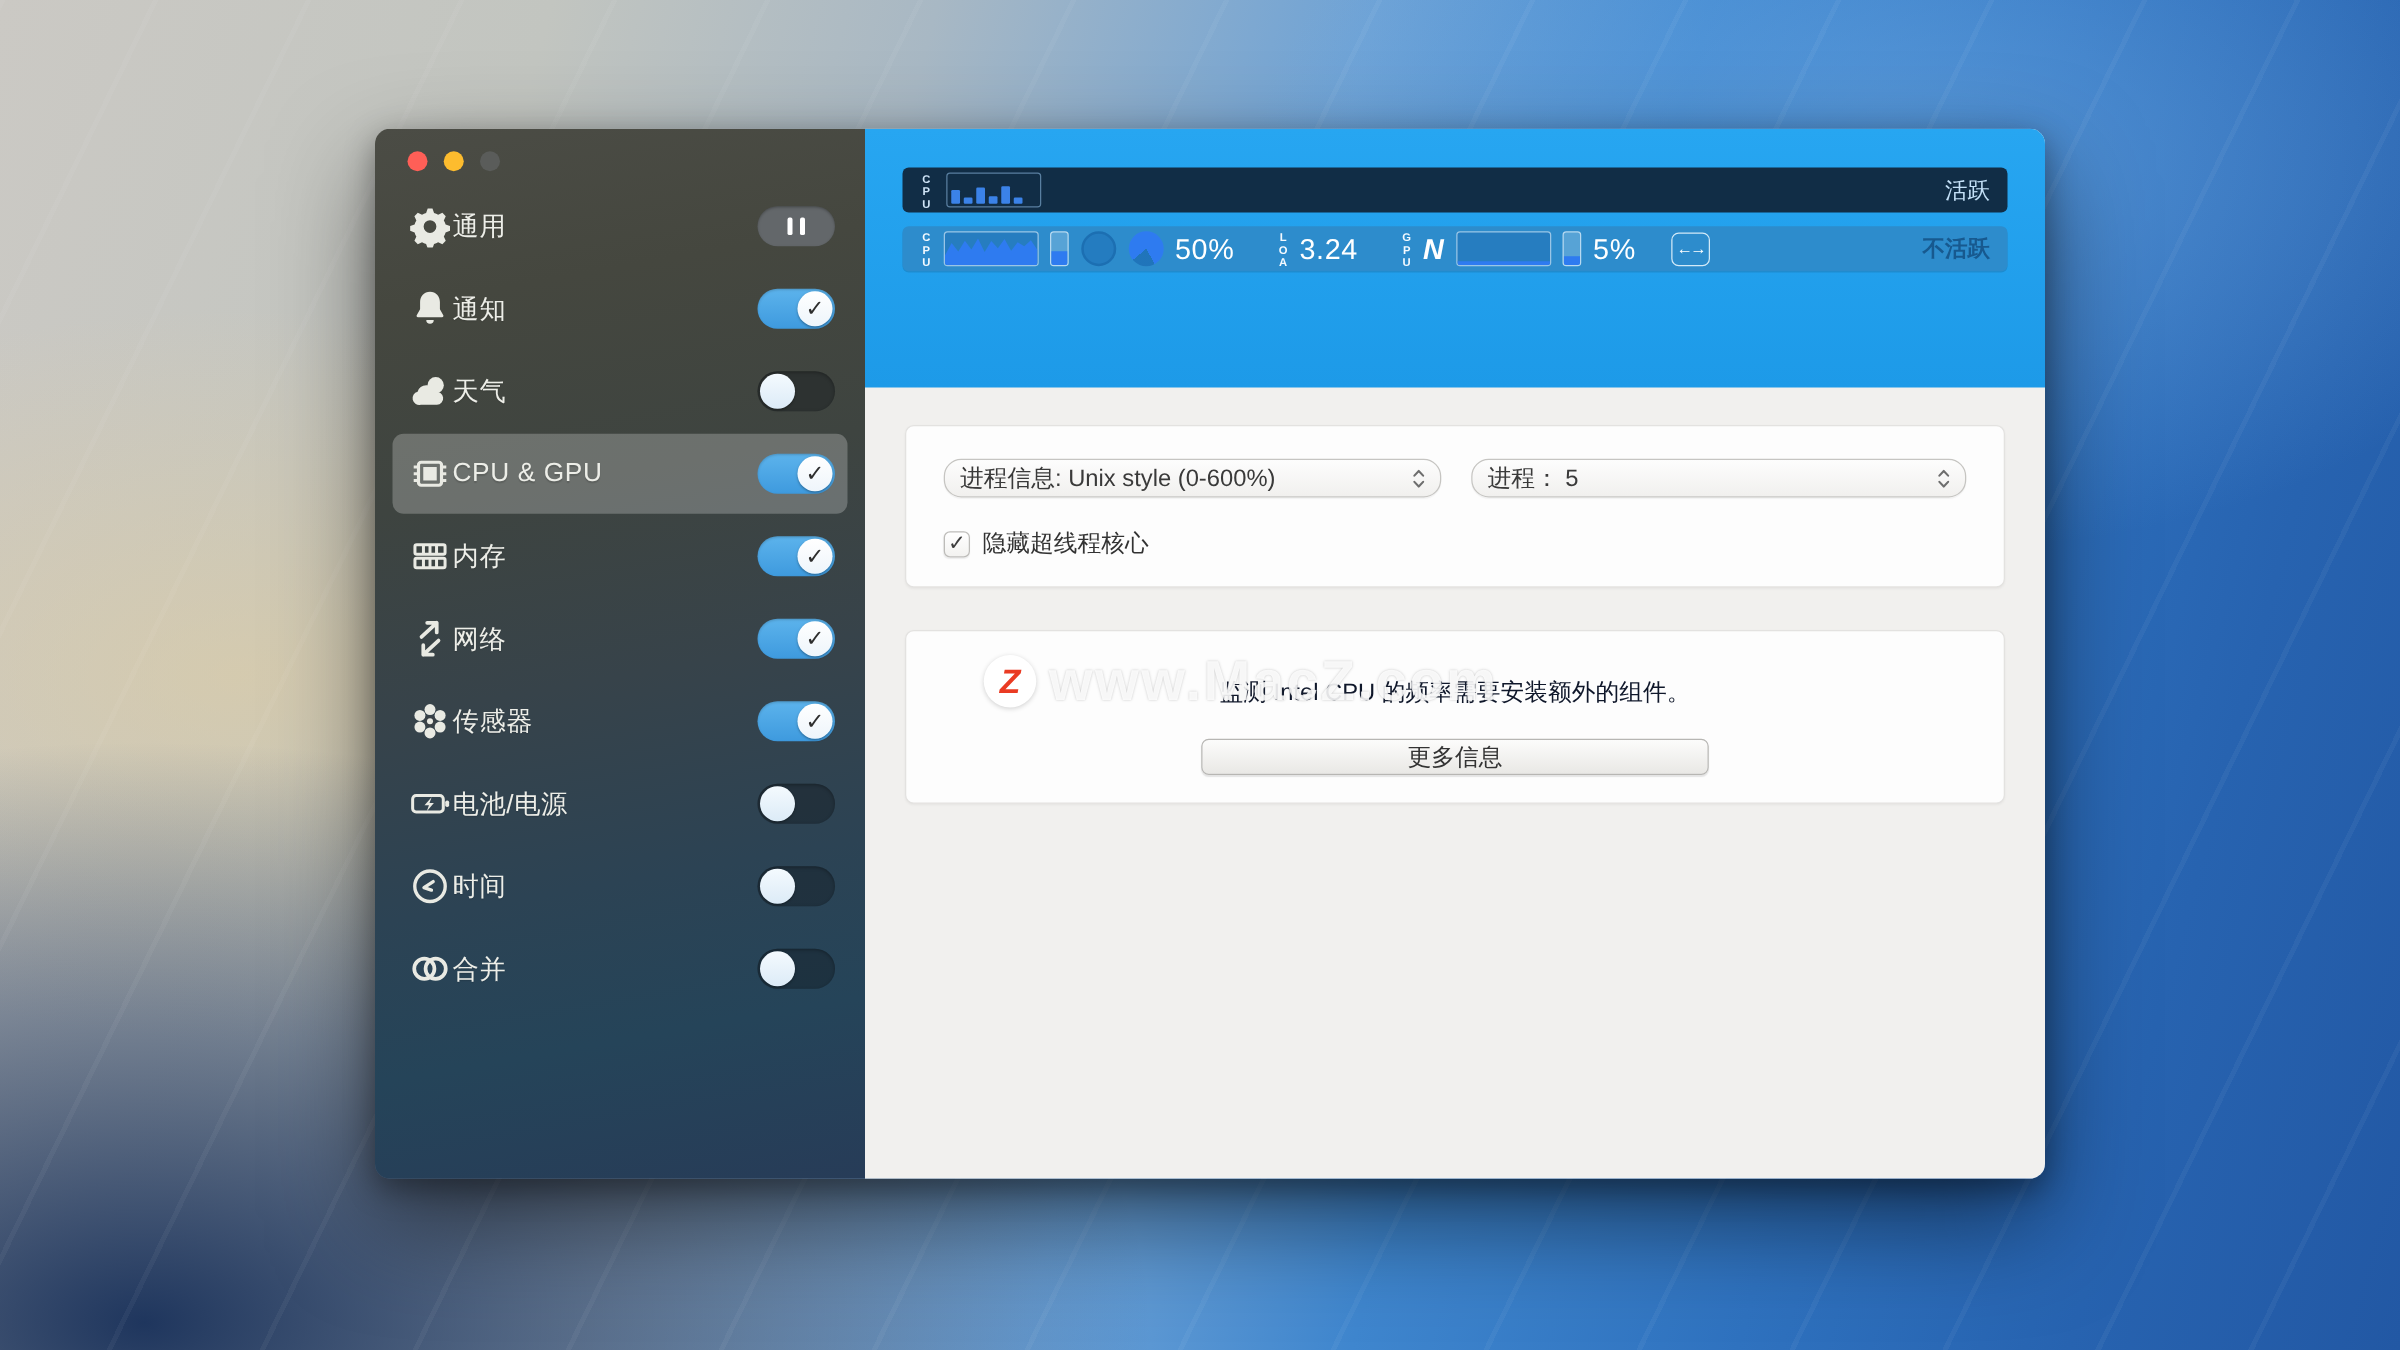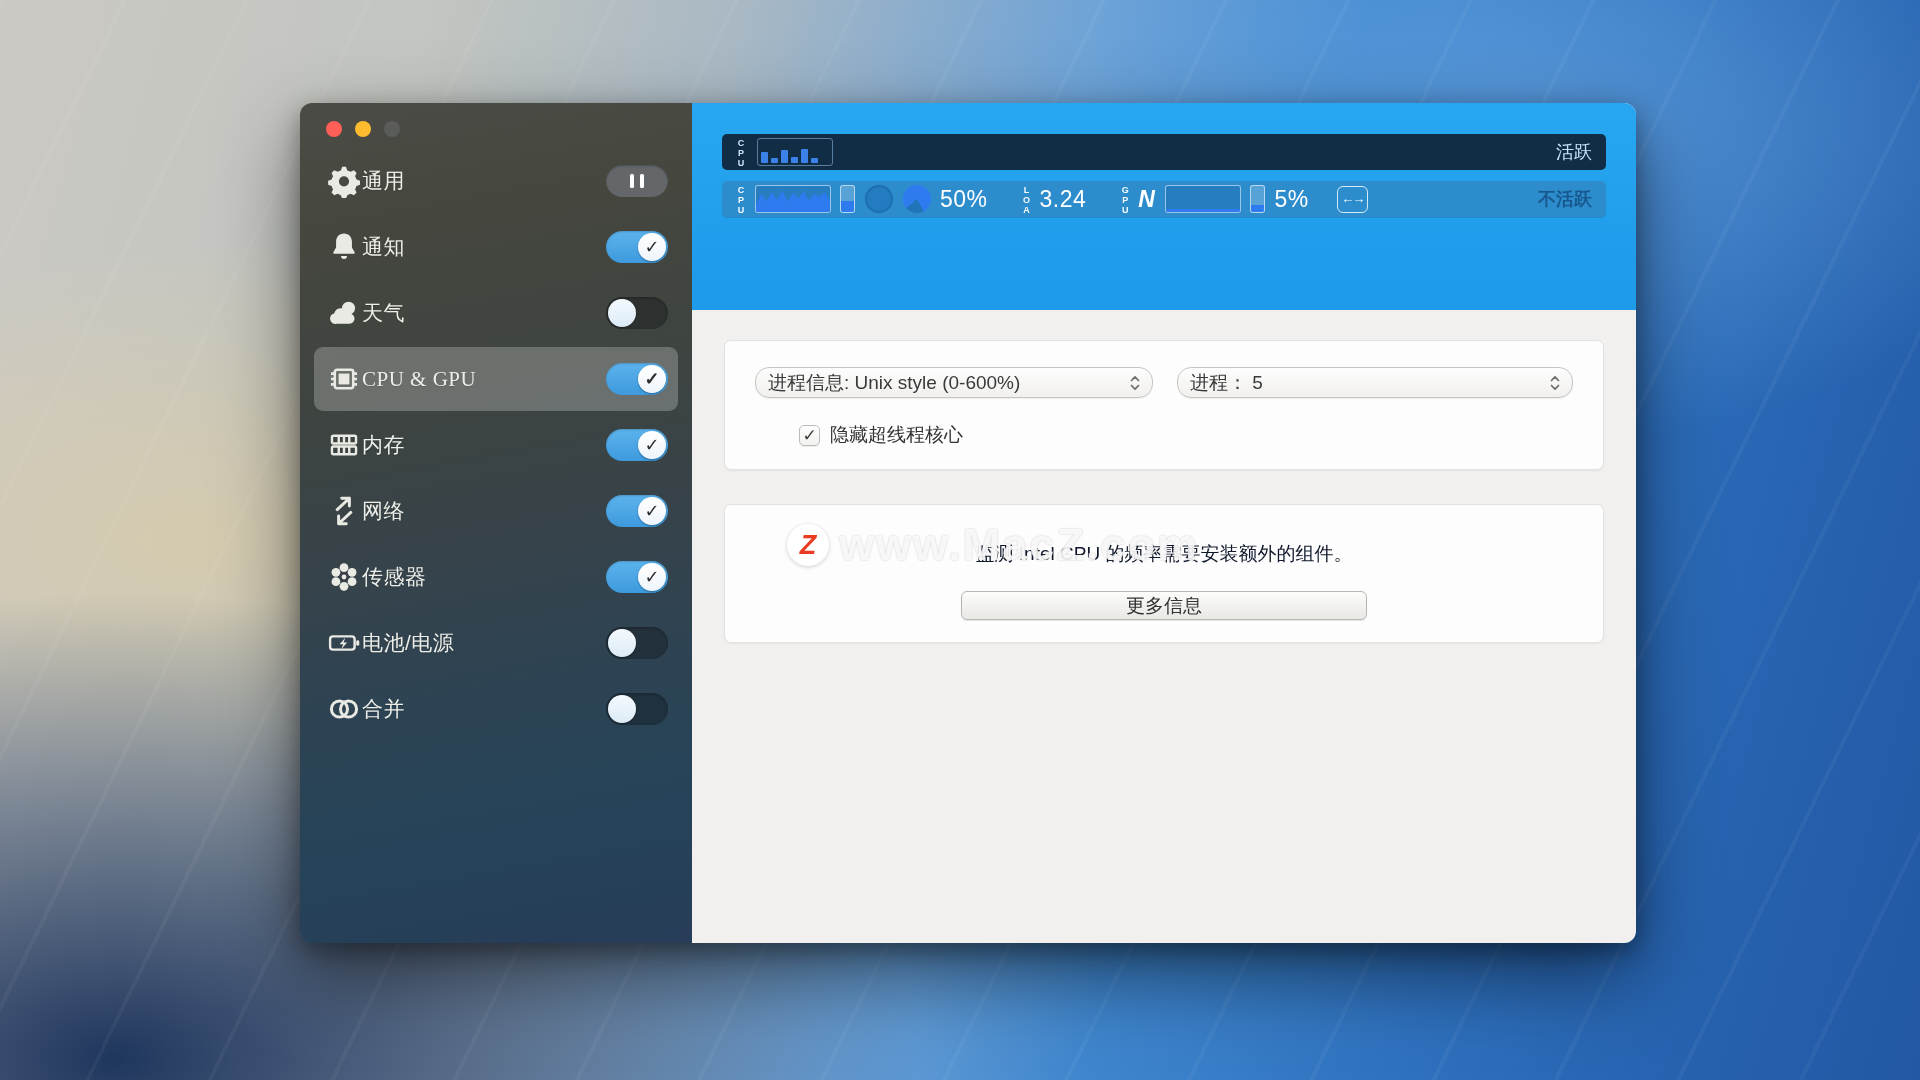--- a/index.html
+++ b/index.html
@@ -27,21 +27,21 @@
   .sidebar { width:392px; flex:0 0 392px; padding-top:18px;
     background:linear-gradient(170deg,#4b4c45 0%,#45473f 16%,#3e4440 34%,#37434a 52%,#2c4354 70%,#254459 84%,#273c58 100%); }
   .traffic { display:flex; gap:13px; padding-left:26px; height:16px; }
   .tl { width:16px; height:16px; border-radius:50%; display:inline-block; }
   .tl.red   { background:#ff5f57; }
   .tl.yellow{ background:#fdbc2e; }
   .tl.gray  { background:#5a5c5a; }
   .side-list { margin-top:12px; padding:0 14px; }
   .side-row { height:64px; margin-bottom:2px; border-radius:9px;
     display:flex; align-items:center; padding:0 10px 0 12px; cursor:default; }
-  .side-row.selected { background:rgba(255,255,255,.24);font-family:Liberation Serif, serif; }
+  .side-row.selected { background:rgba(255,255,255,.24); }
   .side-icon { width:36px; height:36px; color:#e9eae3; display:flex; align-items:center; justify-content:center; }
   .side-icon svg { width:34px; height:34px; }
   .side-label { flex:1; font-size:21px; color:#edeee8; letter-spacing:.5px;
     white-space:nowrap; text-shadow:0 1px 1px rgba(0,0,0,.15); }
 
   
   .toggle { position:relative; width:62px; height:32px; border-radius:16px; flex:0 0 62px; cursor:pointer; }
   .toggle .knob { position:absolute; top:2px; width:28px; height:28px; border-radius:50%;
     background:linear-gradient(#ffffff,#eef5fb); display:flex; align-items:center; justify-content:center;
     box-shadow:0 1px 2px rgba(0,0,0,.35); }
@@ -103,21 +103,21 @@
   .panel1 { height:130px; padding:26px 30px; margin-bottom:34px; }
   .selects { display:flex; gap:24px; }
   .select { height:31px; border:1px solid #c6c5c2; border-radius:14px;
     background:linear-gradient(#fdfdfd,#f1f0ee); display:flex; align-items:center;
     padding:0 10px 0 12px; font-size:19px; color:#3a3a3a; cursor:pointer;
     box-shadow:0 1px 1px rgba(0,0,0,.06); }
   .select .sel-text { flex:1; white-space:nowrap; overflow:hidden; }
   .select.s1 { width:398px; }
   .select.s2 { flex:1; }
   .stepper { width:14px; height:20px; color:#6e6e6e; display:flex; align-items:center; }
-  .check-row { margin-top:24px; display:flex; align-items:center; gap:10px;margin-left:44px; }
+  .check-row { margin-top:24px; display:flex; align-items:center; gap:10px; }
   .checkbox { width:21px; height:21px; border:1px solid #bdbcb9; border-radius:5px;
     background:linear-gradient(#ffffff,#f3f2f0); display:flex; align-items:center; justify-content:center;
     cursor:pointer; box-shadow:0 1px 1px rgba(0,0,0,.07); }
   .checkbox.checked::after { content:"\2713"; font-size:17px; font-weight:700; color:#3d3d3d; }
   .check-label { font-size:19px; color:#333; }
 
   .panel2 { height:139px; padding-top:36px; text-align:center; position:relative; }
   .notice { font-size:19px; color:#0f172a; margin-bottom:24px; }
   .more-btn { display:block; margin:0 auto; width:406px; height:29px;
     background:linear-gradient(#fcfcfb,#e9e8e5); border:1px solid #b7b6b3; border-radius:6px;
@@ -248,20 +248,32 @@
                 <path fill="currentColor" d="M12.9 8.3l-4 4.6h2.5l-1.2 3.3 4-4.6h-2.5z"></path>
               </svg>
             </span>
             <span class="side-label">电池/电源</span>
             <span class="toggle off">
               <span class="knob"></span>
             </span>
           </div>
           <div class="side-row">
             <span class="side-icon">
+              <svg viewBox="0 0 24 24">
+                <circle cx="12" cy="12" r="8.6" fill="none" stroke="currentColor" stroke-width="1.9"></circle>
+                <path d="M13.8 9.4L8.6 12.8l4.2 1.4" fill="none" stroke="currentColor" stroke-width="1.9" stroke-linecap="round" stroke-linejoin="round"></path>
+              </svg>
+            </span>
+            <span class="side-label">时间</span>
+            <span class="toggle off">
+              <span class="knob"></span>
+            </span>
+          </div>
+          <div class="side-row">
+            <span class="side-icon">
               <svg viewBox="0 0 24 24" fill="none" stroke="currentColor" stroke-width="2.1">
                 <circle cx="8.8" cy="12" r="5.7"></circle>
                 <circle cx="15.2" cy="12" r="5.7"></circle>
               </svg>
             </span>
             <span class="side-label">合并</span>
             <span class="toggle off">
               <span class="knob"></span>
             </span>
           </div>

